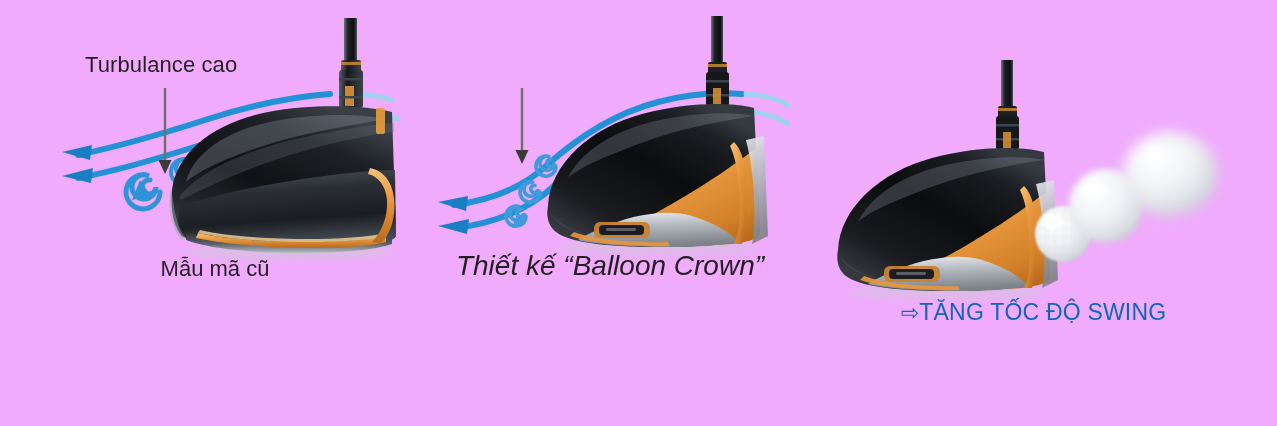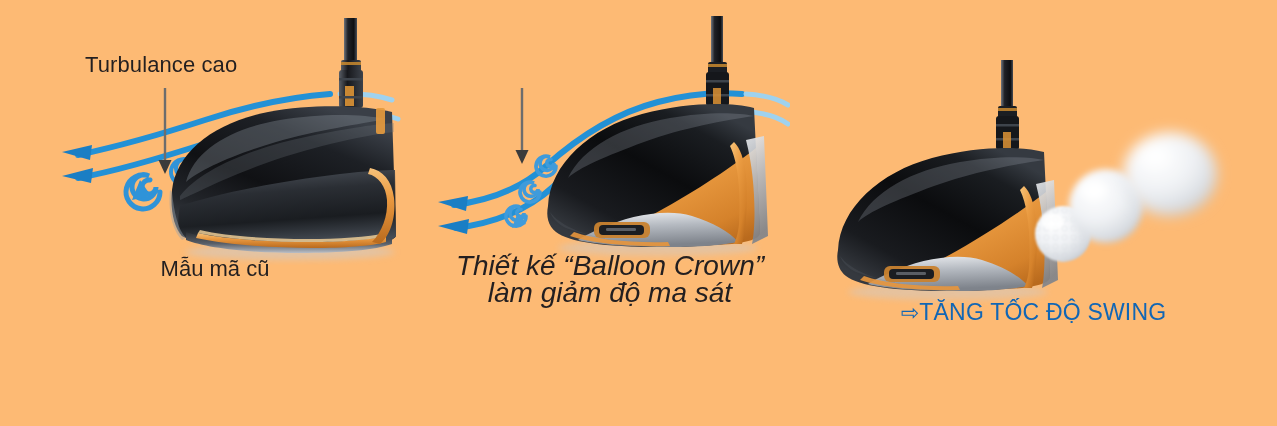--- a/index.html
+++ b/index.html
@@ -1,18 +1,18 @@
 <!DOCTYPE html>
 <html><head>
 <meta charset="utf-8">
 <style>
   html,body{margin:0;padding:0;background:#ffffff;}
   body{width:1277px;height:426px;position:relative;overflow:hidden;
        font-family:"Liberation Sans","DejaVu Sans",sans-serif;}
-  .stage{position:absolute;left:0;top:0;width:1277px;height:426px;background:#fdba74;}
+  .stage{position:absolute;left:0;top:0;width:1277px;height:426px;background:#f0abfc;}
   .panel{position:absolute;top:0;height:426px;}
   #panel-1{left:0;width:430px;}
   #panel-2{left:430px;width:360px;}
   #panel-3{left:790px;width:487px;margin-top:44px;}
 
   .label{position:absolute;color:#231f20;font-size:22px;line-height:26px;
          white-space:nowrap;letter-spacing:.1px;}
   .caption{position:absolute;color:#231f20;font-size:22px;line-height:27px;
            text-align:center;white-space:nowrap;}
   .caption.blue{color:#1166b5;font-size:23px;letter-spacing:.2px;}
@@ -251,21 +251,20 @@
 
         <path d="M300,146 C308,162 311,192 309,224 C308,234 306,240 304,244
                  L312,244 C316,232 318,200 316,176 C314,158 310,148 304,142 Z" fill="url(#p2orange)"></path>
 
         <path d="M316,140 L334,136 L338,236 L322,244 C326,226 326,178 316,140 Z" fill="url(#p2silver)" opacity="0.9"></path>
       </g>
     </svg>
 
     <div class="caption-2line" style="left:0;top:252px;width:360px;">
       <div>Thiết kế “Balloon Crown”</div>
-      <div>làm giảm độ ma sát</div>
     </div>
   </div>
 
   <div class="panel" id="panel-3">
 
     <svg class="svgbox" width="487" height="426" viewBox="0 0 487 426">
       <defs>
         <linearGradient id="p3crown" x1="0.1" y1="0.9" x2="0.8" y2="0.05">
           <stop offset="0" stop-color="#35393f"></stop>
           <stop offset="0.2" stop-color="#191b1f"></stop>

